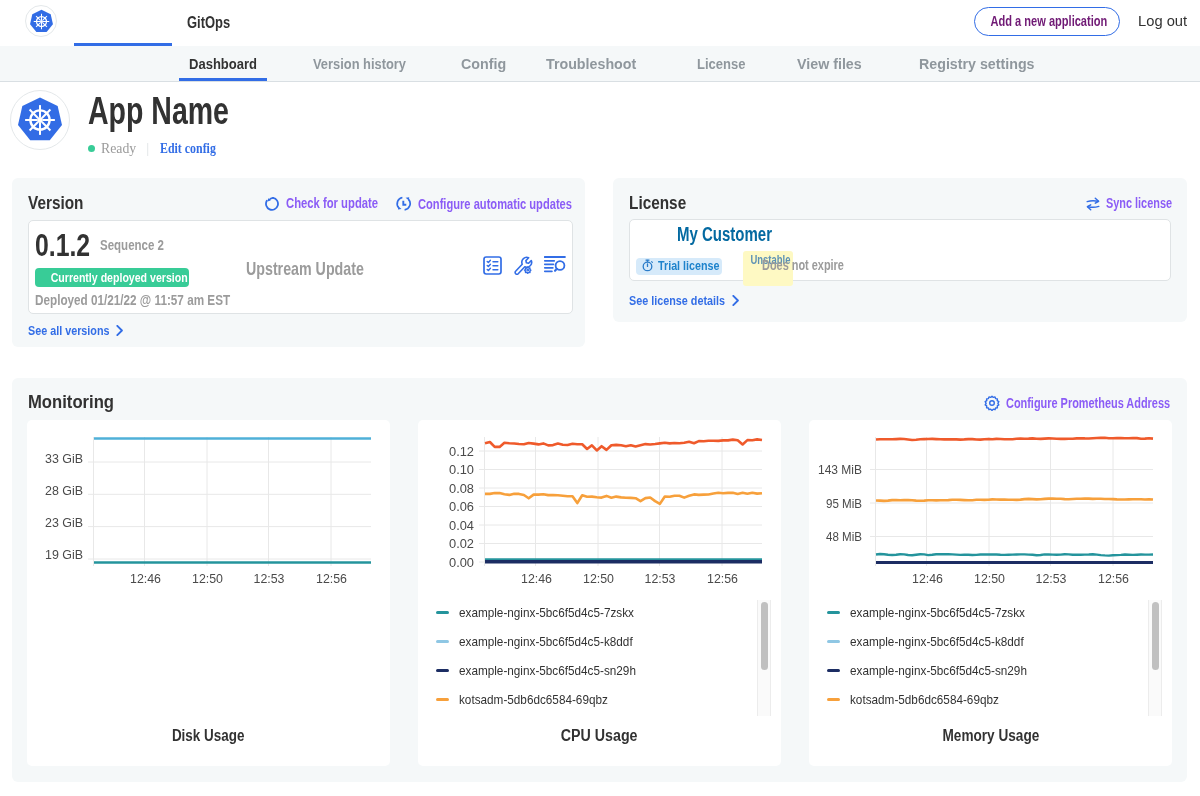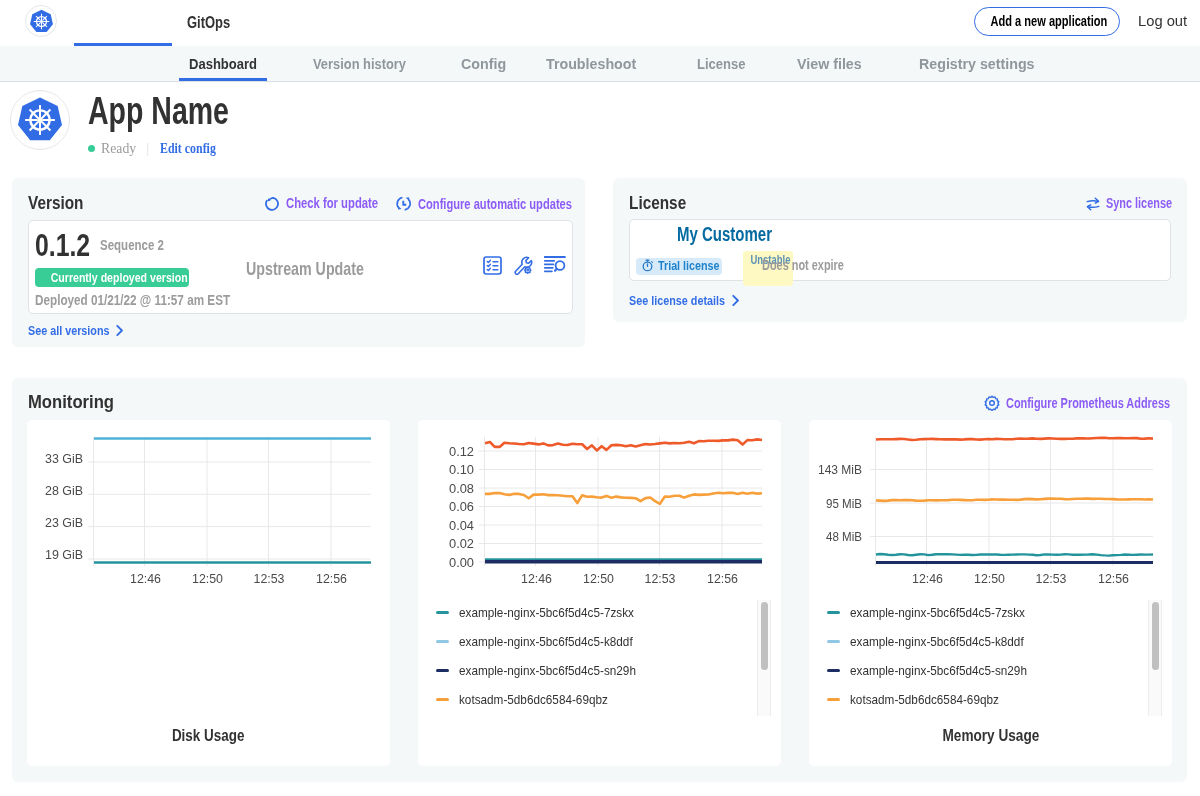--- a/index.html
+++ b/index.html
@@ -1,21 +1,21 @@
 <!DOCTYPE html>
 <html><head><meta charset="utf-8"><title>App Name Dashboard</title>
 <style>
 * { margin:0; padding:0; box-sizing:border-box; }
 html,body { width:1200px; height:796px; background:#fff; font-family:"Liberation Sans",sans-serif; overflow:hidden; }
 .abs { position:absolute; }
 .fx { display:inline-block; transform-origin:0 50%; white-space:nowrap; }
 .navbar { position:absolute; left:0; top:0; width:1200px; height:46px; background:#fff; }
 .navtab { position:absolute; top:0; height:46px; line-height:46px; font-size:16px; font-weight:700; color:#323232; }
 .nav-underline { position:absolute; left:74px; top:43px; width:98px; height:3px; background:#326de6; }
-.btn-outline { position:absolute; left:974px; top:7px; width:146px; height:29px; border:1px solid #326de6; border-radius:15px; color:#000000; font-size:14px; font-weight:700; text-align:right; line-height:27px; background:#fff; white-space:nowrap; }
+.btn-outline { position:absolute; left:974px; top:7px; width:146px; height:29px; border:1px solid #326de6; border-radius:15px; color:#701a75; font-size:14px; font-weight:700; text-align:right; line-height:27px; background:#fff; white-space:nowrap; }
 .logout { position:absolute; left:1138px; top:12px; font-size:15.5px; color:#323232; font-weight:500; }
 .subnav { position:absolute; left:0; top:46px; width:1200px; height:36px; background:#f5f8f9; border-bottom:1px solid #d9dfe3; }
 .stab { position:absolute; top:9px; font-size:15px; font-weight:600; color:#8f979d; }
 .stab.on { color:#323232; }
 .sub-underline { position:absolute; left:179px; top:32px; width:88px; height:3px; background:#326de6; }
 .applogo { position:absolute; left:10px; top:90px; width:60px; height:60px; border-radius:50%; border:1px solid #e4e8ea; background:#fff; display:flex; align-items:center; justify-content:center; }
 .appname { position:absolute; left:88px; top:90px; font-size:38px; font-weight:700; color:#323232; }
 .statusrow { position:absolute; left:88px; top:140px; font-size:15px; color:#9b9b9b; font-weight:500;font-family:Liberation Serif, serif; }
 .dot { display:inline-block; width:7px; height:7px; border-radius:50%; background:#38cc97; margin-right:6px; vertical-align:1px; }
 .vbar { color:#dfe3e5; margin:0 11px; font-weight:400; }
@@ -263,20 +263,21 @@
         <span class="ltxt"><span class="fx" style="transform:scaleX(0.87)">example-nginx-5bc6f5d4c5-sn29h</span></span>
       </div>
       <div class="lrow">
         <span class="dash" style="background:#f7a03b"></span>
         <span class="ltxt"><span class="fx" style="transform:scaleX(0.87)">kotsadm-5db6dc6584-69qbz</span></span>
       </div>
     </div>
     <div class="sbtrack" style="left:339px">
       <div class="sbthumb"></div>
     </div>
+<div class="ctitle"><span class="fx" style="transform:scaleX(0.89)">CPU Usage</span></div>
 </div>
 <div class="chartcard" style="left:809px">
 <svg class="plot" width="363" height="175" viewBox="0 0 363 175">
 <line x1="117.5" y1="17" x2="117.5" y2="146" stroke="#e8e8e8" stroke-width="1"></line>
       <line x1="180" y1="17" x2="180" y2="146" stroke="#e8e8e8" stroke-width="1"></line>
       <line x1="241.5" y1="17" x2="241.5" y2="146" stroke="#e8e8e8" stroke-width="1"></line>
       <line x1="304" y1="17" x2="304" y2="146" stroke="#e8e8e8" stroke-width="1"></line>
       <line x1="66.5" y1="17" x2="66.5" y2="146" stroke="#e8e8e8" stroke-width="1"></line>
       <line x1="61" y1="49.5" x2="344" y2="49.5" stroke="#e8e8e8" stroke-width="1"></line>
       <line x1="61" y1="83" x2="344" y2="83" stroke="#e8e8e8" stroke-width="1"></line>

